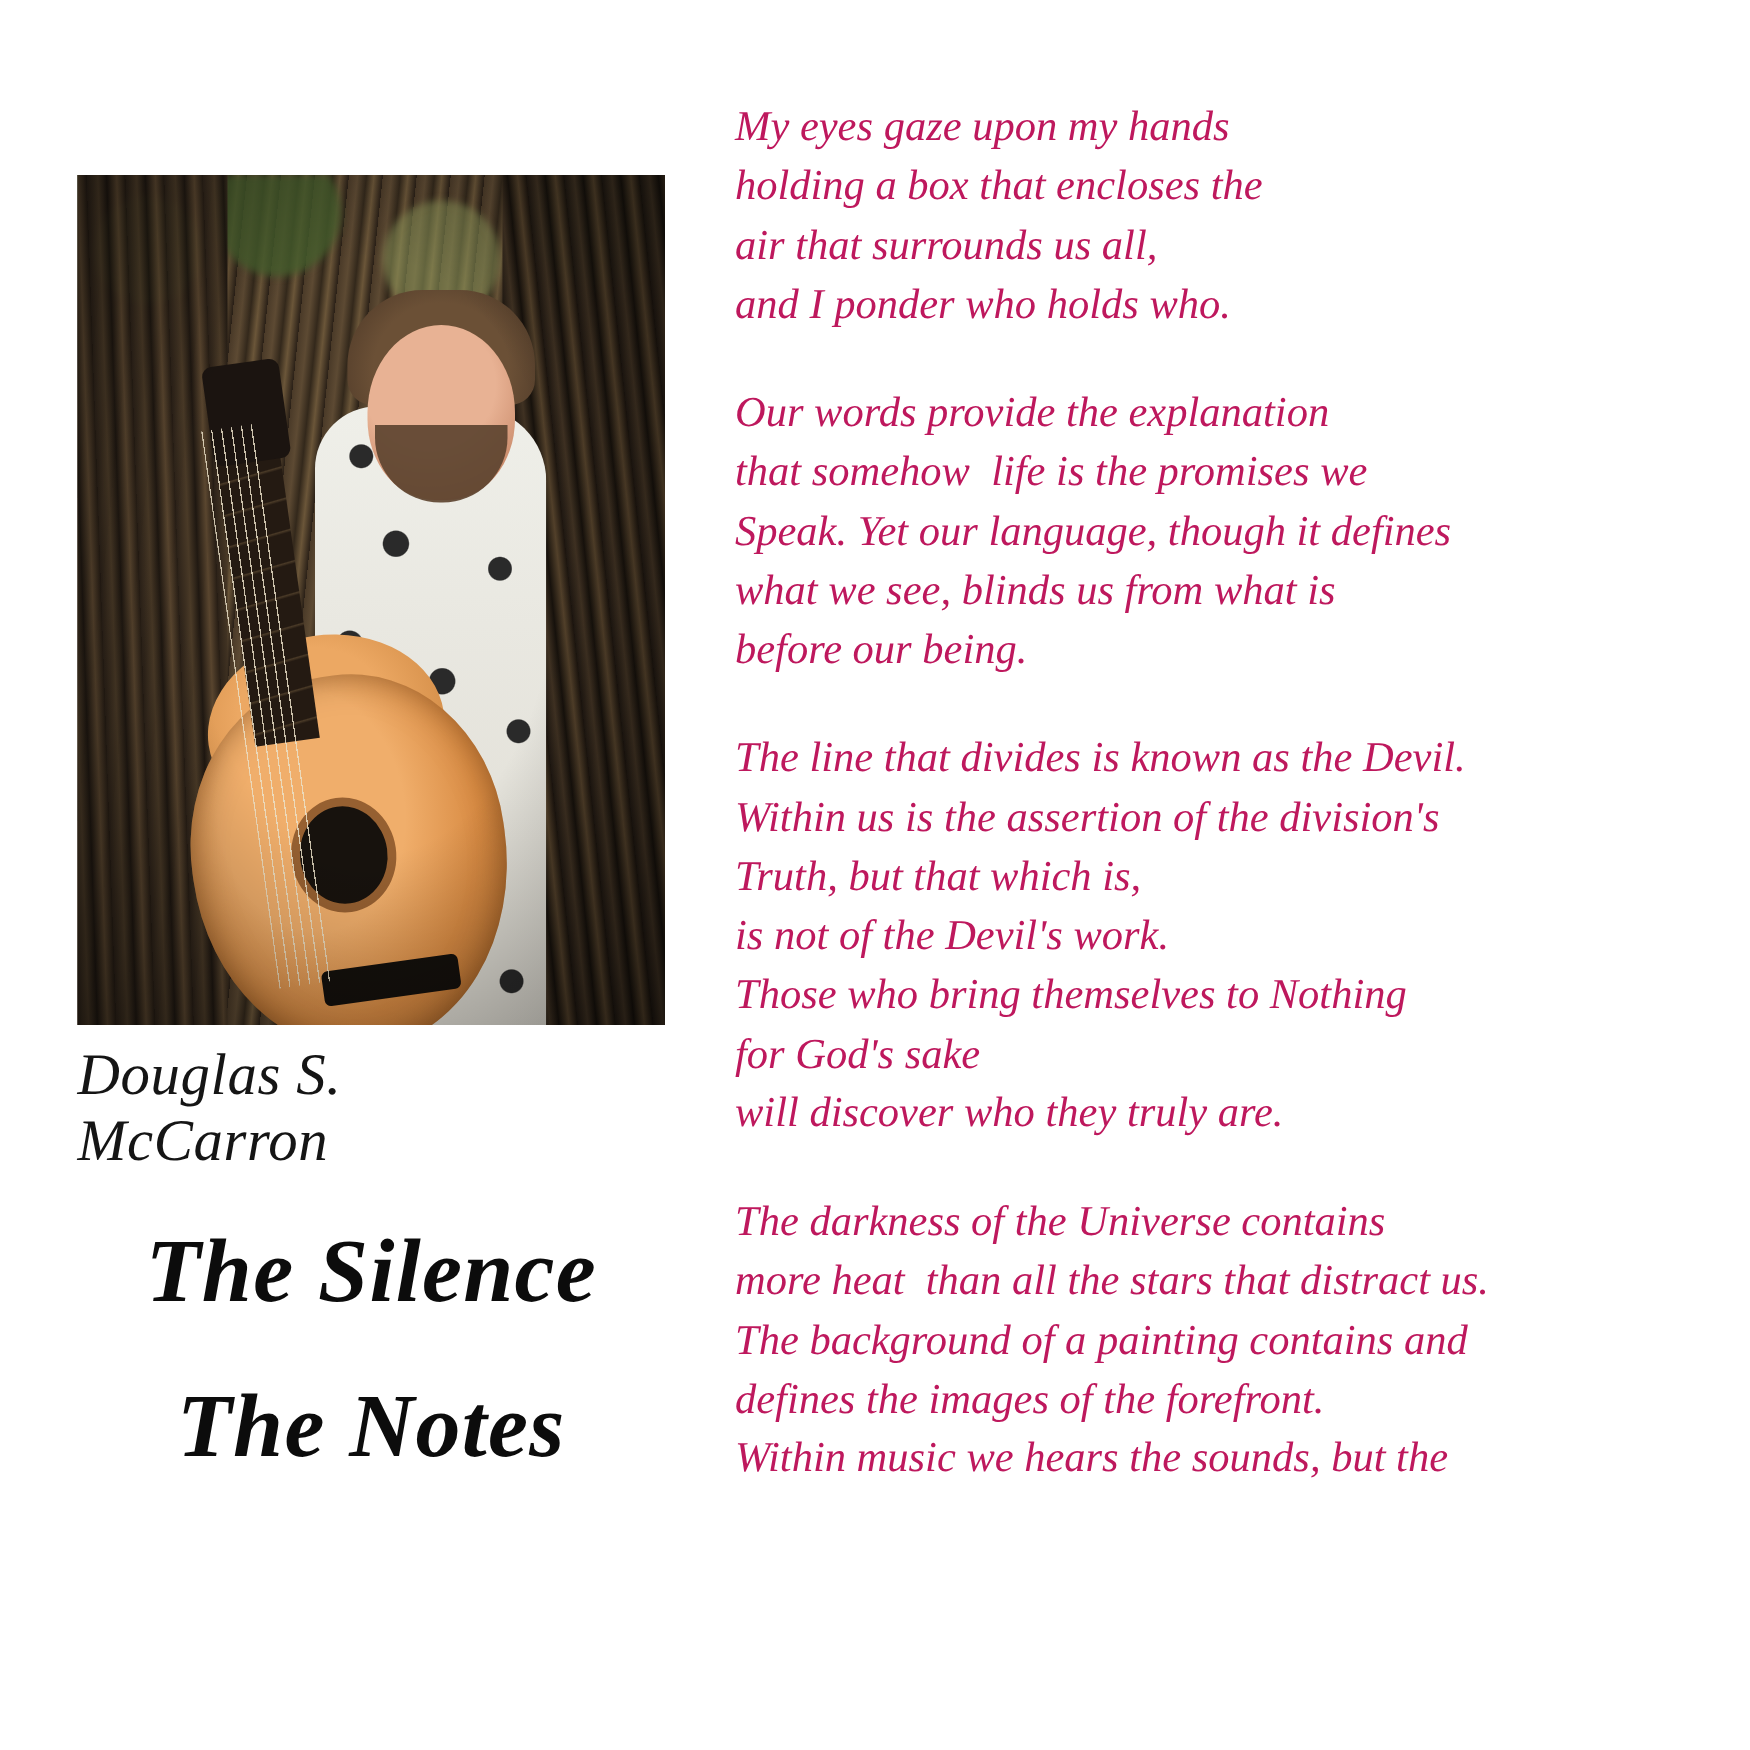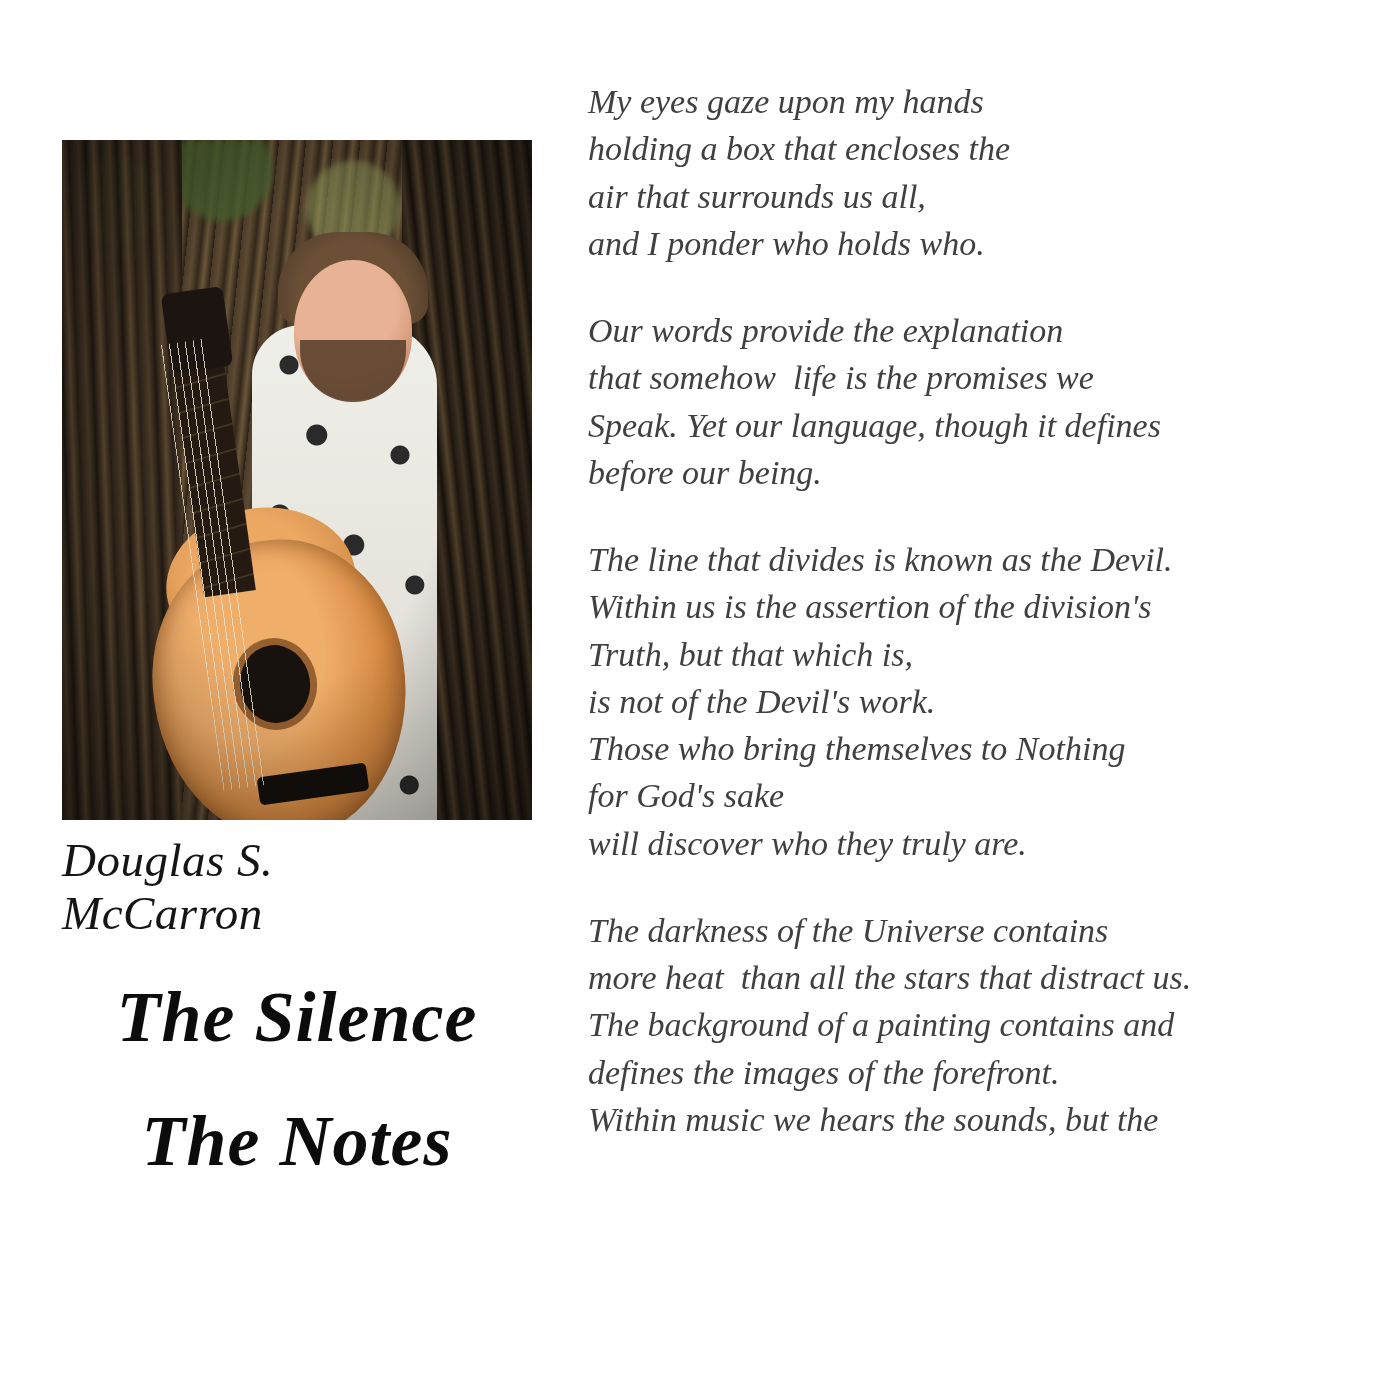--- a/index.html
+++ b/index.html
@@ -181,21 +181,21 @@
     letter-spacing: 1px;
     margin-top: 32px;
   }
 
   
   .poem {
     position: absolute;
     left: 588px;
     top: 78px;
     width: 745px;
-    color: #404040;
+    color: #be185d;
     font-size: 34px;
     line-height: 1.39;
     font-style: italic;
   }
   .stanza { margin: 0 0 40px 0; }
   .stanza:last-child { margin-bottom: 0; font-family: Liberation Serif, serif; }
   .stanza .vl { display: block; white-space: pre-wrap; }
 </style>
 </head>
 <body>
@@ -239,20 +239,21 @@
     <div class="stanza">
       <span class="vl">My eyes gaze upon my hands</span>
       <span class="vl">holding a box that encloses the</span>
       <span class="vl">air that surrounds us all,</span>
       <span class="vl">and I ponder who holds who.</span>
     </div>
     <div class="stanza">
       <span class="vl">Our words provide the explanation</span>
       <span class="vl">that somehow  life is the promises we</span>
       <span class="vl">Speak. Yet our language, though it defines</span>
+      <span class="vl">what we see, blinds us from what is</span>
       <span class="vl">before our being.</span>
     </div>
     <div class="stanza">
       <span class="vl">The line that divides is known as the Devil.</span>
       <span class="vl">Within us is the assertion of the division's</span>
       <span class="vl">Truth, but that which is,</span>
       <span class="vl">is not of the Devil's work.</span>
       <span class="vl">Those who bring themselves to Nothing</span>
       <span class="vl">for God's sake</span>
       <span class="vl">will discover who they truly are.</span>

